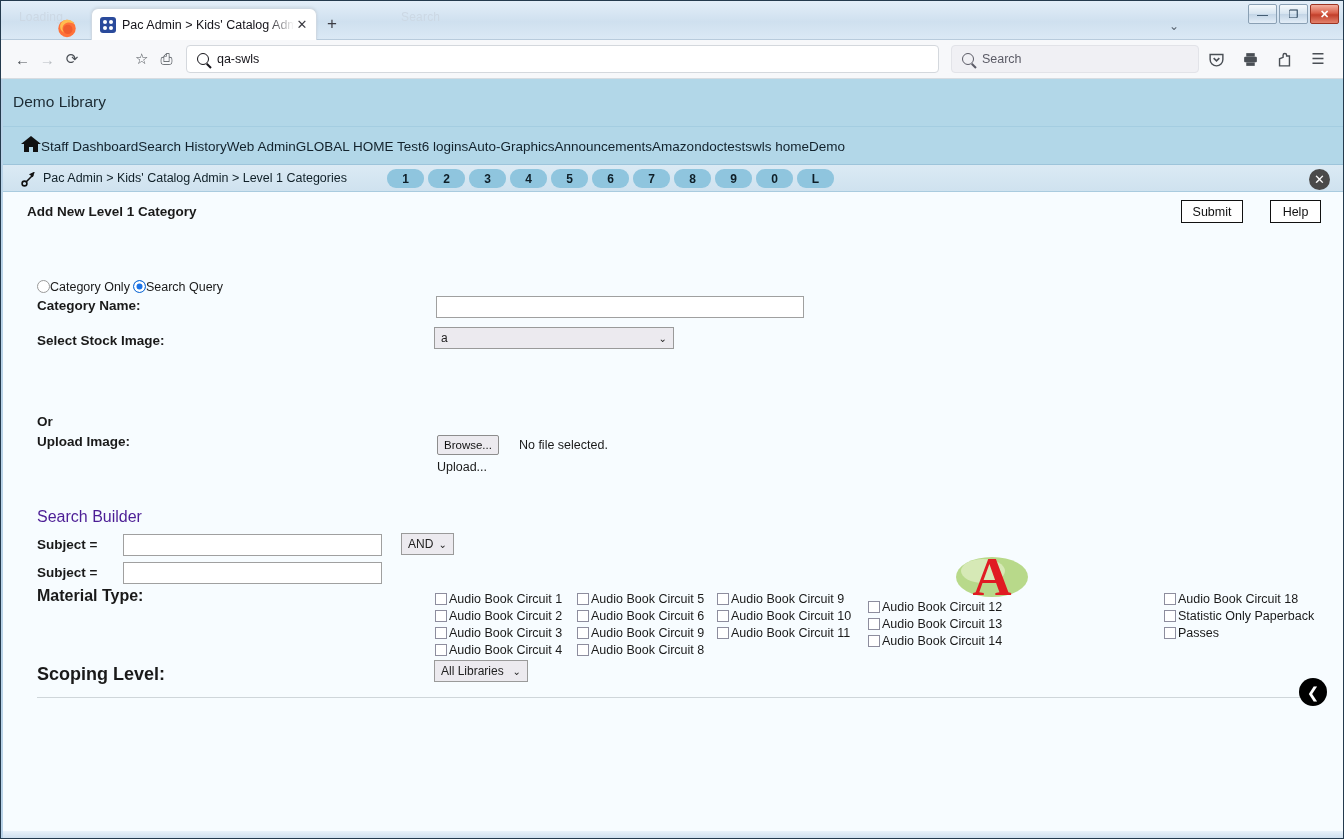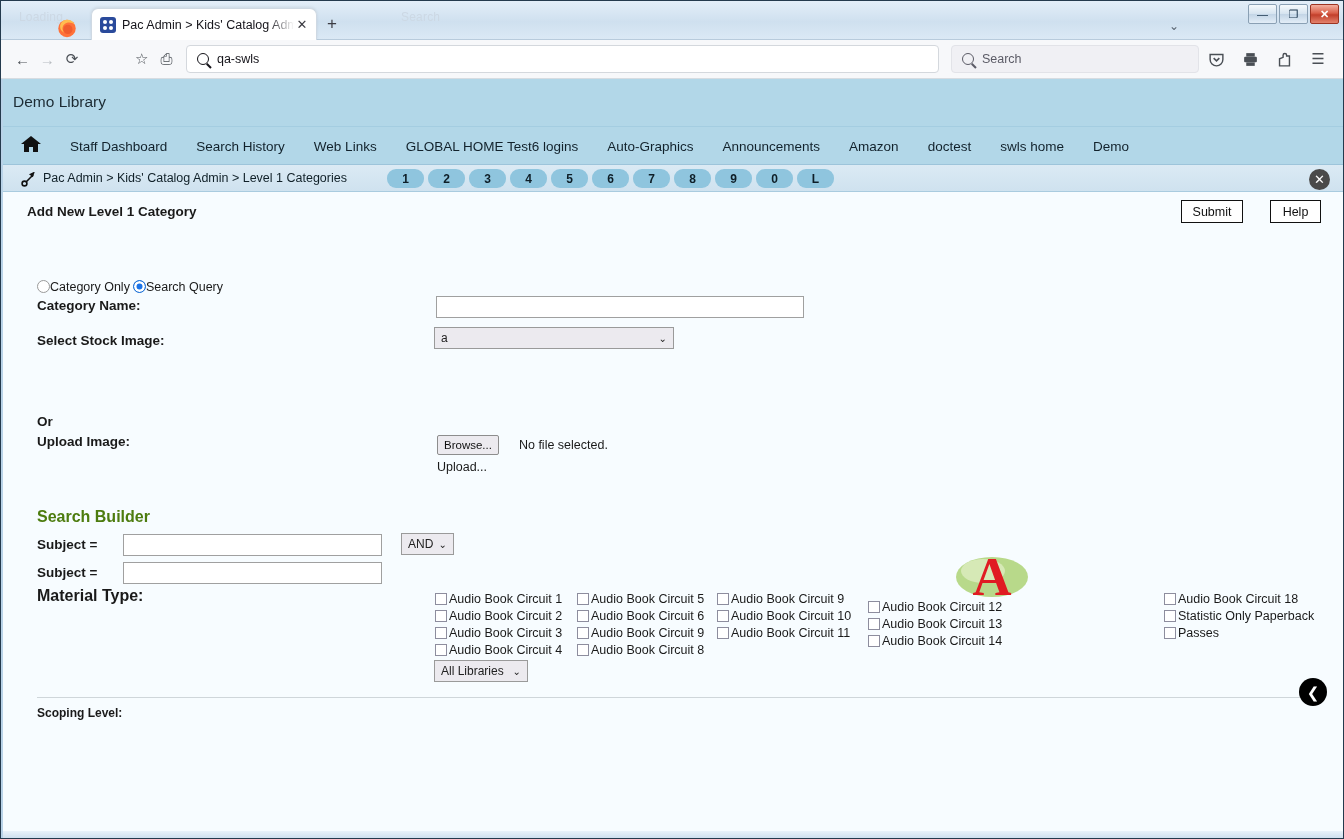--- a/index.html
+++ b/index.html
@@ -188,21 +188,21 @@
     background: #8fc5de;
   }
 
   
   #app-nav {
     height: 38px; background: #b2d7e8; position: relative;
     border-top: 1px solid #a4cde1;
   }
   #app-nav-inner {
     position: absolute; left: 18px; top: 0; height: 38px;
-    display: flex; align-items: center; gap: 29px;
+    display: flex; align-items: center; gap: 0;
   }
   .navlink { font-size: 13.5px; color: #12222c; cursor: pointer; white-space: nowrap; }
 
   
   #crumbbar {
     height: 28px; position: relative;
     background: linear-gradient(180deg,#dbeaf4 0%,#cfe2ef 100%);
     border-top: 1px solid #9dc4da;
     border-bottom: 1px solid #a9cbdf;
   }
@@ -470,21 +470,21 @@
 
     <div id="app-nav">
       <div id="app-nav-inner">
         <span>
           <svg width="20" height="18" viewBox="0 0 20 18" fill="#111">
             <path d="M10 1L0 9h3v8h5v-5h4v5h5V9h3z"></path>
           </svg>
         </span>
         <span class="navlink">Staff Dashboard</span>
         <span class="navlink">Search History</span>
-        <span class="navlink">Web Links</span>
+        <span class="navlink">Web Admin</span>
         <span class="navlink">GLOBAL HOME Test6 logins</span>
         <span class="navlink">Auto-Graphics</span>
         <span class="navlink">Announcements</span>
         <span class="navlink">Amazon</span>
         <span class="navlink">doctest</span>
         <span class="navlink">swls home</span>
         <span class="navlink">Demo</span>
       </div>
     </div>
 
@@ -543,21 +543,21 @@
       <div class="frow flabel" style="left:34px; top:242px;">Upload Image:</div>
       <div class="frow" style="left:434px; top:243px; display:flex; align-items:center; gap:20px;">
         <span id="browse-btn">Browse...</span>
         <span class="sublabel">No file selected.</span>
       </div>
       <div class="frow link-ish" style="left:434px; top:268px;">Upload...</div>
 
       <div id="hr-divider"></div>
       <div id="back-circle">❮</div>
 
-      <div class="frow" style="left:34px; top:316px; font-size:16px; font-weight:bold; color:#4d7c0f;">Search Builder</div>
+      <div class="frow" style="left:34px; top:316px; font-size:16px; font-weight:normal; color:#4c1d95;">Search Builder</div>
 
       <div class="frow flabel" style="left:34px; top:345px;">Subject =</div>
       <input class="txtinput frow" style="left: 120px; top: 342px; width: 259px;" value="">
       <div class="selbox frow" style="left:398px; top:341px; width:53px;">
         <span>AND</span>
         <span class="cv">⌄</span>
       </div>
 
       <div class="frow flabel" style="left:34px; top:373px;">Subject =</div>
       <input class="txtinput frow" style="left: 120px; top: 370px; width: 259px;" value="">
@@ -641,21 +641,21 @@
         <div class="cbitem">
             <span class="cbx"></span>
             <span>Statistic Only Paperback</span>
           </div>
         <div class="cbitem">
             <span class="cbx"></span>
             <span>Passes</span>
           </div>
       </div>
 
-      <div class="frow" style="left:34px; top:472px; font-size:12px; font-weight:bold; color:#1a1a1a;margin-top:42px;">Scoping Level:</div>
+      <div class="frow" style="left:34px; top:472px; font-size:18px; font-weight:bold; color:#1a1a1a;">Scoping Level:</div>
       <div class="selbox frow" style="left:431px; top:468px; width:94px;">
         <span>All Libraries</span>
         <span class="cv">⌄</span>
       </div>
 
     </div>
 
     <div id="page-bottom"></div>
   </div>
 </div>

